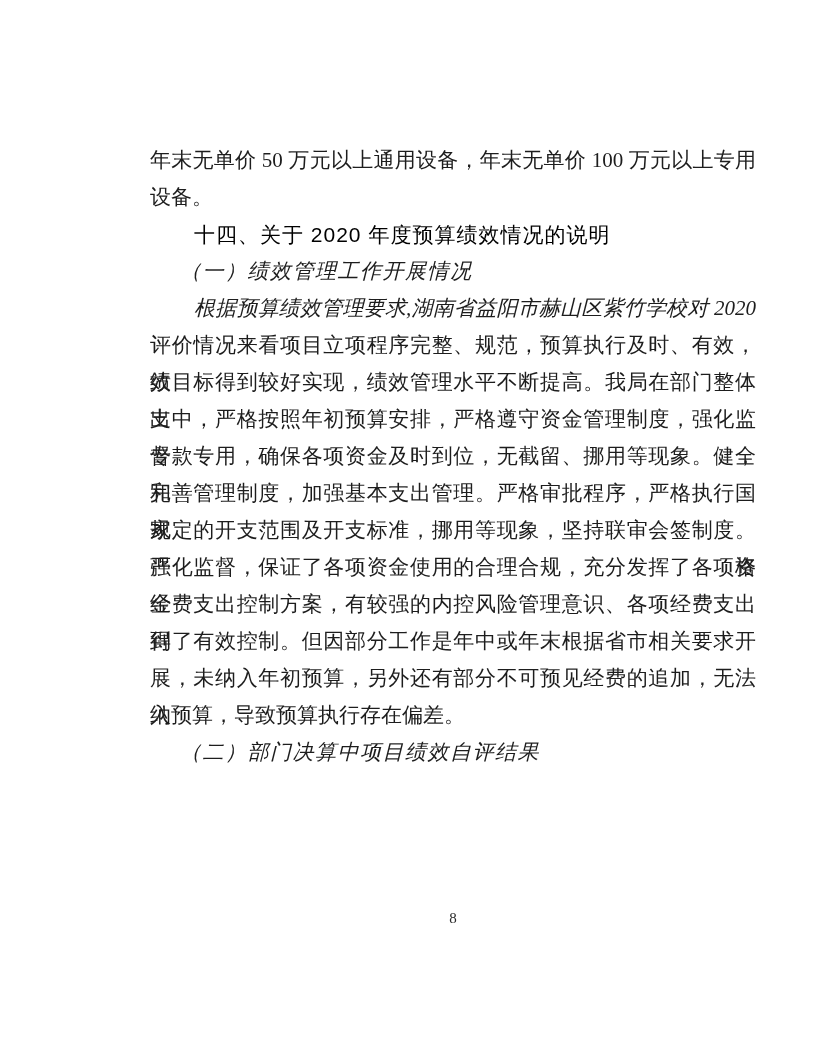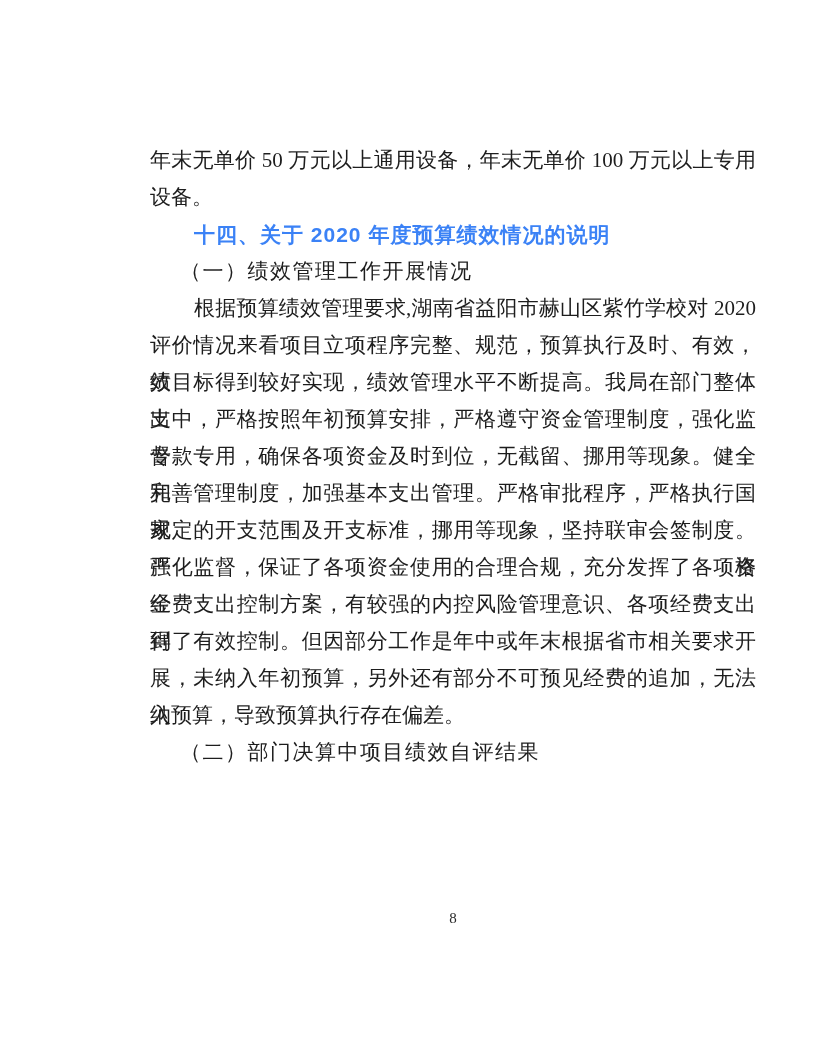--- a/index.html
+++ b/index.html
@@ -33,31 +33,33 @@
     color: #1d1d1d;
   }
   .just {
     white-space: normal;
     text-align: justify;
     text-align-last: justify;
     text-justify: inter-ideograph;
   }
   .indent2 {
     padding-left: 44px;
+    font-style: italic;
   }
   .heading {
     font-family: "Liberation Sans", "DejaVu Sans", sans-serif;
-    font-weight: bold;
+    font-weight: normal;
     letter-spacing: 1px;
     padding-left: 44px;
-    color: #3b82f6;
+    color: #000000;
   }
   .kaiti {
     letter-spacing: 1.5px;
     padding-left: 30px;
+    font-style: italic;
   }
   .page-number {
     position: absolute;
     left: 106px;
     width: 606px;
     top: 908px;
     text-align: center;
     font-family: "Liberation Serif", "DejaVu Serif", serif;
     font-size: 15px;
     line-height: 20px;

